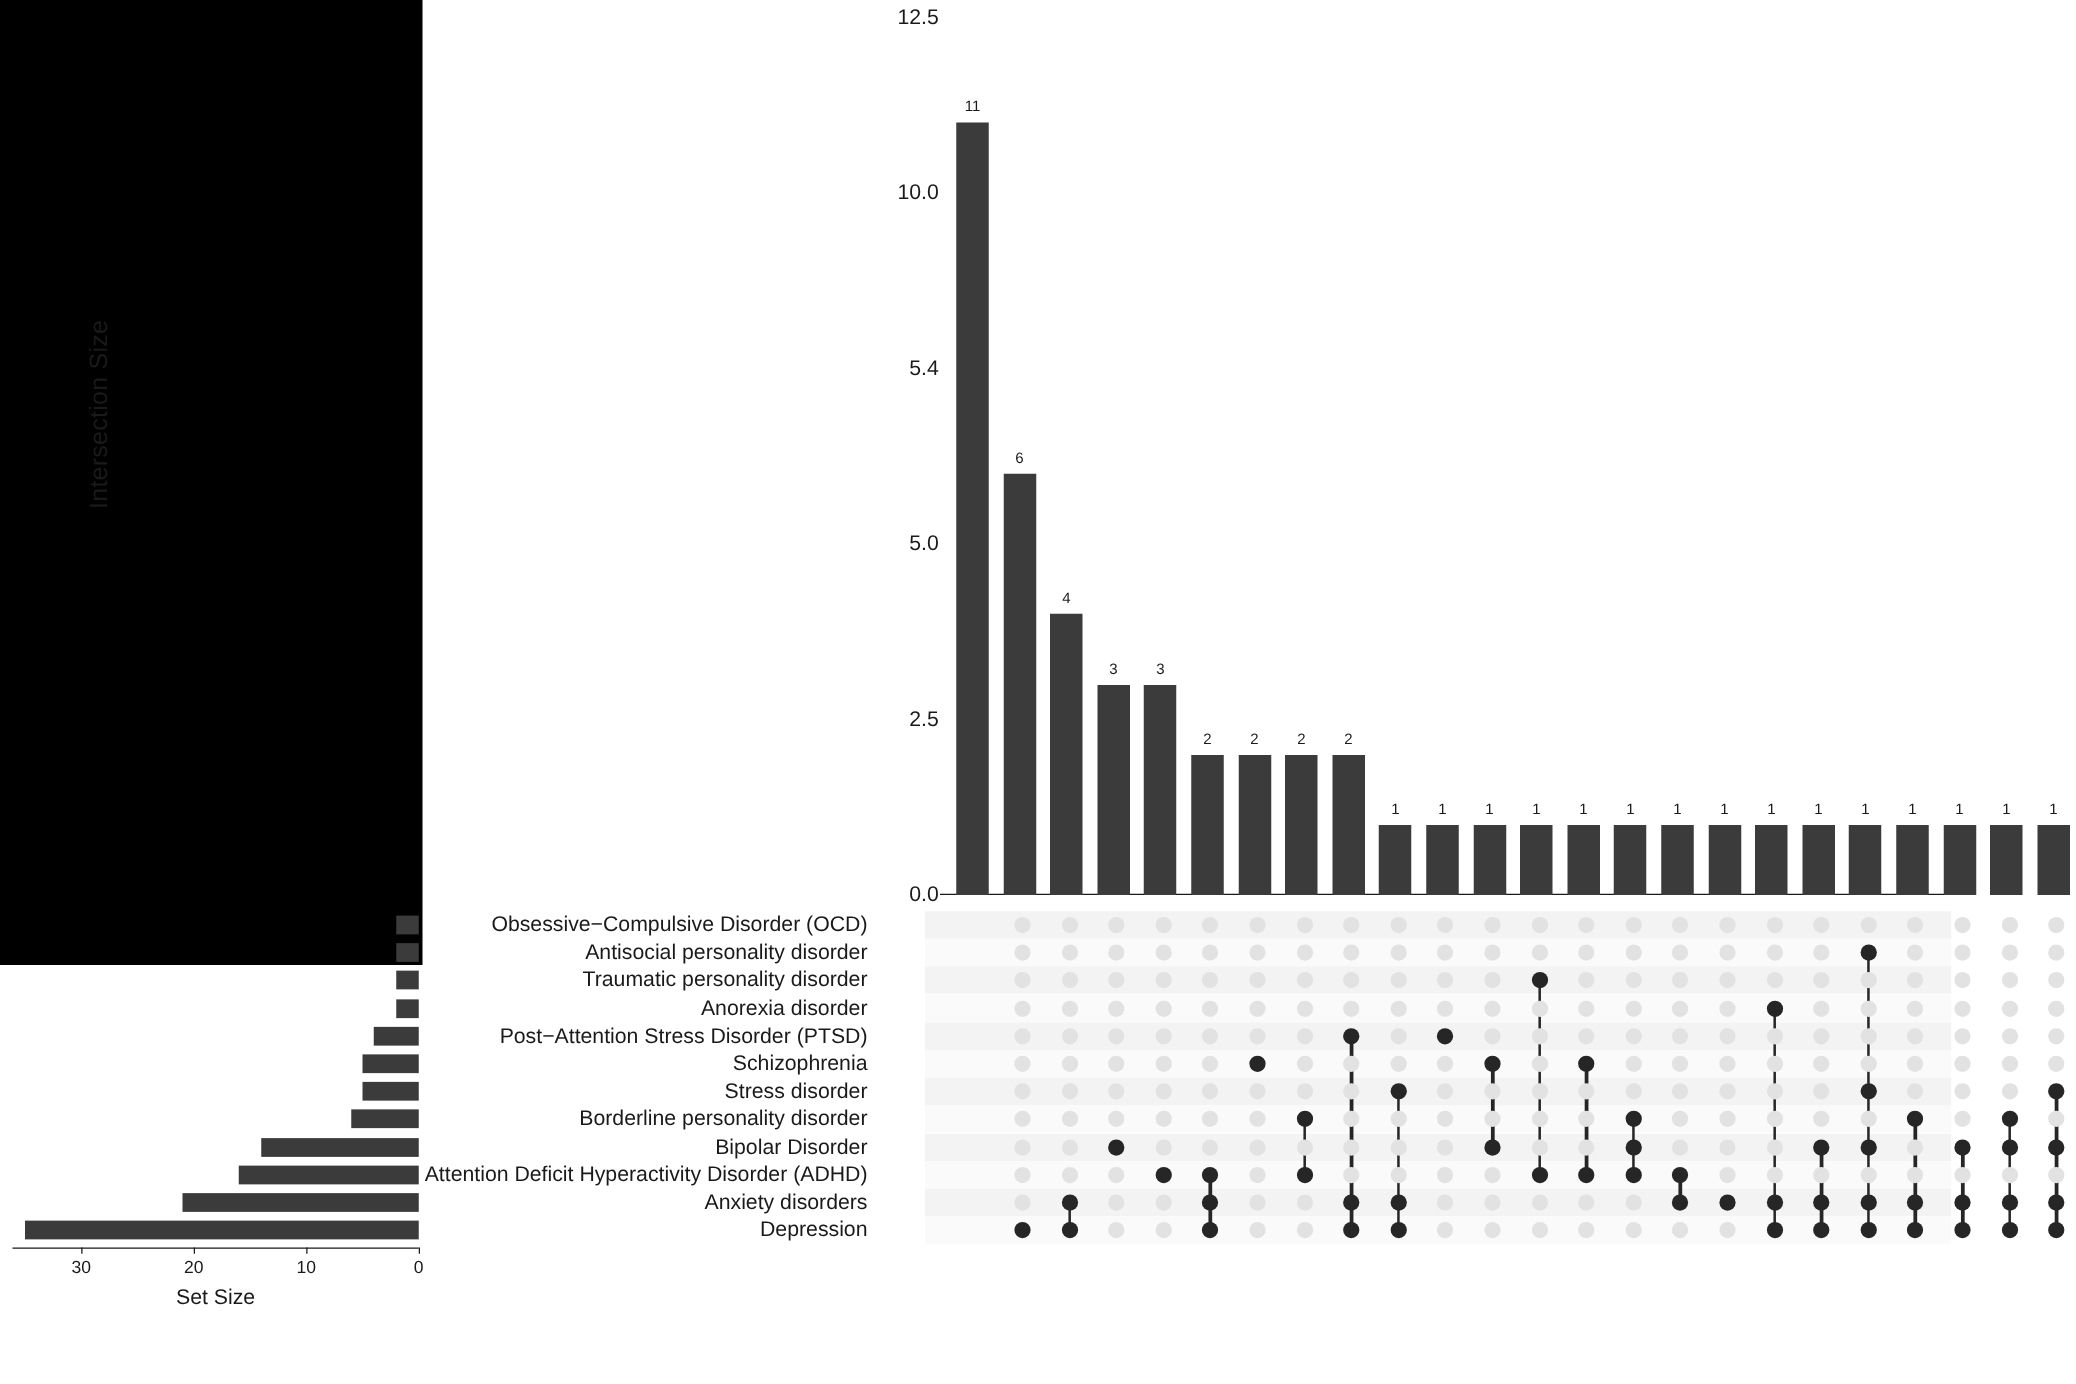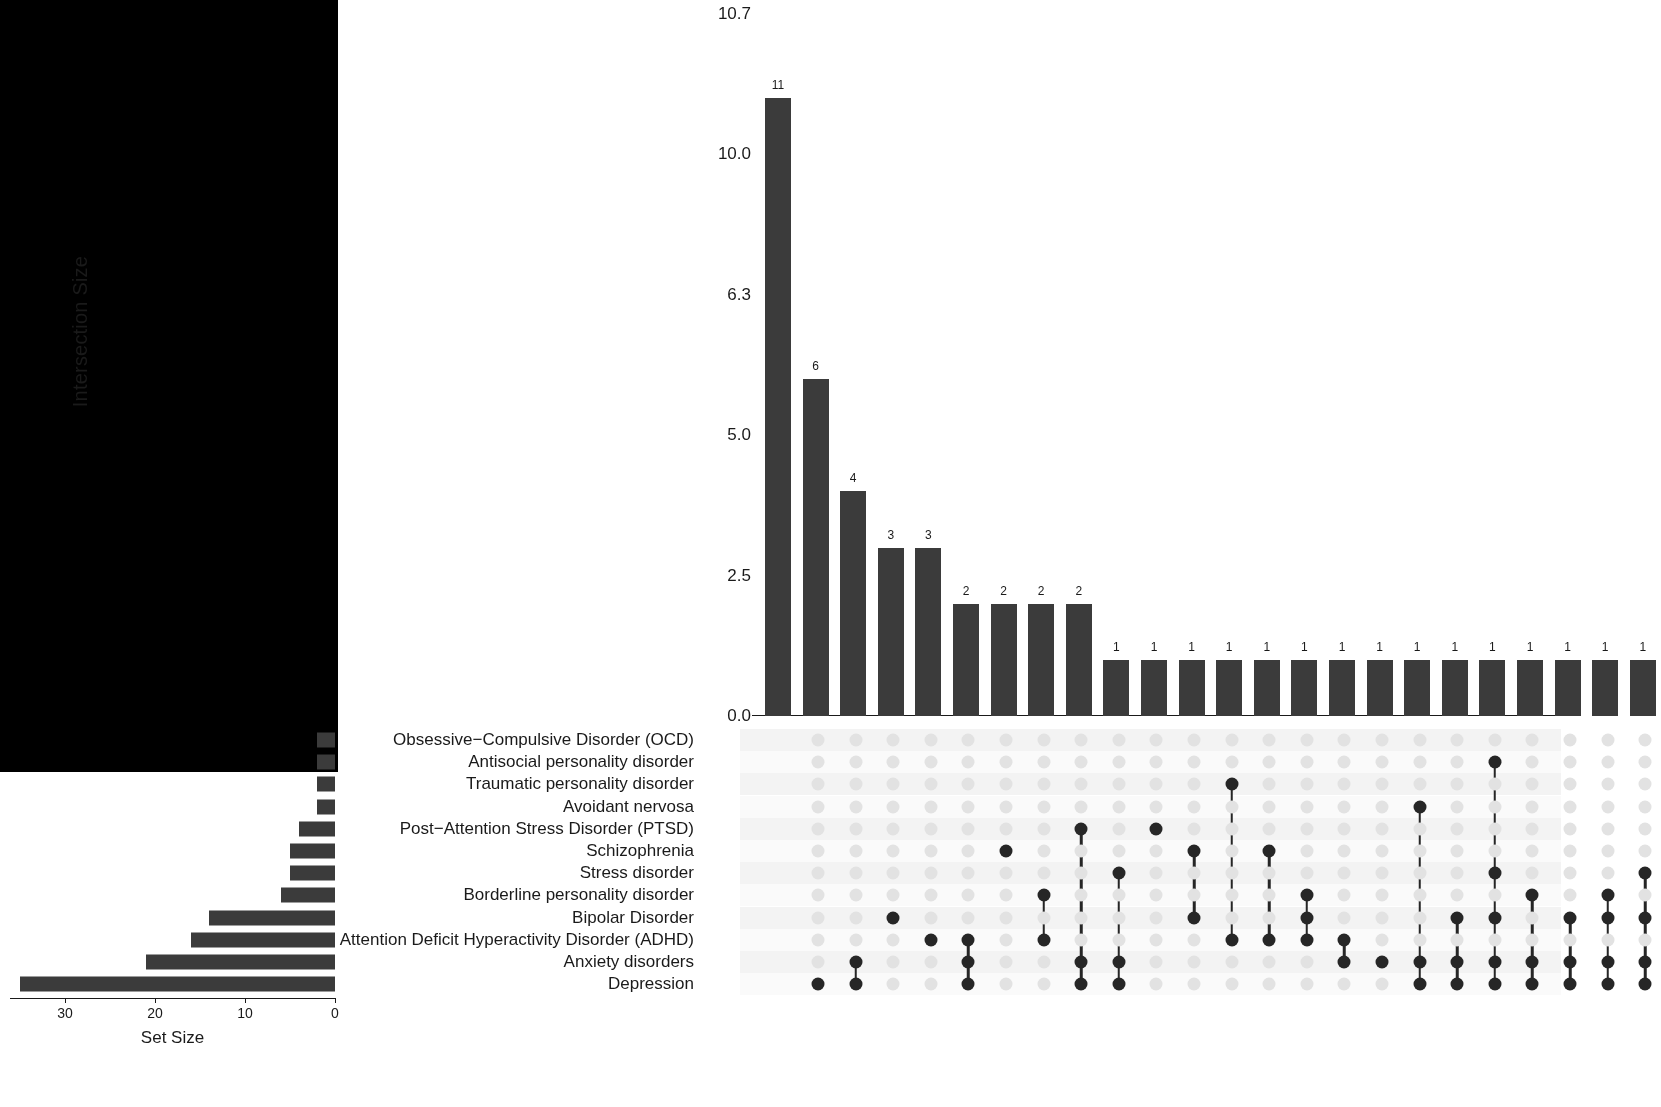--- a/index.html
+++ b/index.html
@@ -192,23 +192,23 @@
 
 <div id="black-block"></div>
 
 <div id="intersection-axis-label">Intersection Size</div>
 
 <div id="upset-panel">
   <div class="y-axis-line"></div>
 <div class="y-tick-label" style="top: 716px;">0.0</div>
     <div class="y-tick-label" style="top: 575.6px;">2.5</div>
     <div class="y-tick-label" style="top: 435.2px;">5.0</div>
-    <div class="y-tick-label" style="top: 294.8px;">6.3</div>
+    <div class="y-tick-label" style="top: 294.8px;">5.4</div>
     <div class="y-tick-label" style="top: 154.4px;">10.0</div>
-    <div class="y-tick-label" style="top: 14px;">10.7</div>
+    <div class="y-tick-label" style="top: 14px;">12.5</div>
     <div class="bar" style="left: 65px; height: 617.76px;"></div>
     <div class="bar-label" style="left: 58px; top: 78.24px;">11</div>
     <div class="bar" style="left: 102.6px; height: 336.96px;"></div>
     <div class="bar-label" style="left: 95.6px; top: 359.04px;">6</div>
     <div class="bar" style="left: 140.2px; height: 224.64px;"></div>
     <div class="bar-label" style="left: 133.2px; top: 471.36px;">4</div>
     <div class="bar" style="left: 177.8px; height: 168.48px;"></div>
     <div class="bar-label" style="left: 170.8px; top: 527.52px;">3</div>
     <div class="bar" style="left: 215.4px; height: 168.48px;"></div>
     <div class="bar-label" style="left: 208.4px; top: 527.52px;">3</div>
@@ -558,21 +558,21 @@
     <div class="dot on" style="left: 945.2px; top: 191.6px;"></div>
     <div class="dot" style="left: 945.2px; top: 213.8px;"></div>
     <div class="dot on" style="left: 945.2px; top: 236px;"></div>
     <div class="dot on" style="left: 945.2px; top: 258.2px;"></div>
   </div>
 
 <div id="set-labels">
     <div class="set-label" style="top: 14px;">Obsessive−Compulsive Disorder (OCD)</div>
     <div class="set-label" style="top: 36.2px;">Antisocial personality disorder</div>
     <div class="set-label" style="top: 58.4px;">Traumatic personality disorder</div>
-    <div class="set-label" style="top: 80.6px;">Avoidant nervosa</div>
+    <div class="set-label" style="top: 80.6px;">Anorexia disorder</div>
     <div class="set-label" style="top: 102.8px;">Post−Attention Stress Disorder (PTSD)</div>
     <div class="set-label" style="top: 125px;">Schizophrenia</div>
     <div class="set-label" style="top: 147.2px;">Stress disorder</div>
     <div class="set-label" style="top: 169.4px;">Borderline personality disorder</div>
     <div class="set-label" style="top: 191.6px;">Bipolar Disorder</div>
     <div class="set-label" style="top: 213.8px;">Attention Deficit Hyperactivity Disorder (ADHD)</div>
     <div class="set-label" style="top: 236px;">Anxiety disorders</div>
     <div class="set-label" style="top: 258.2px;">Depression</div>
   </div>
 

